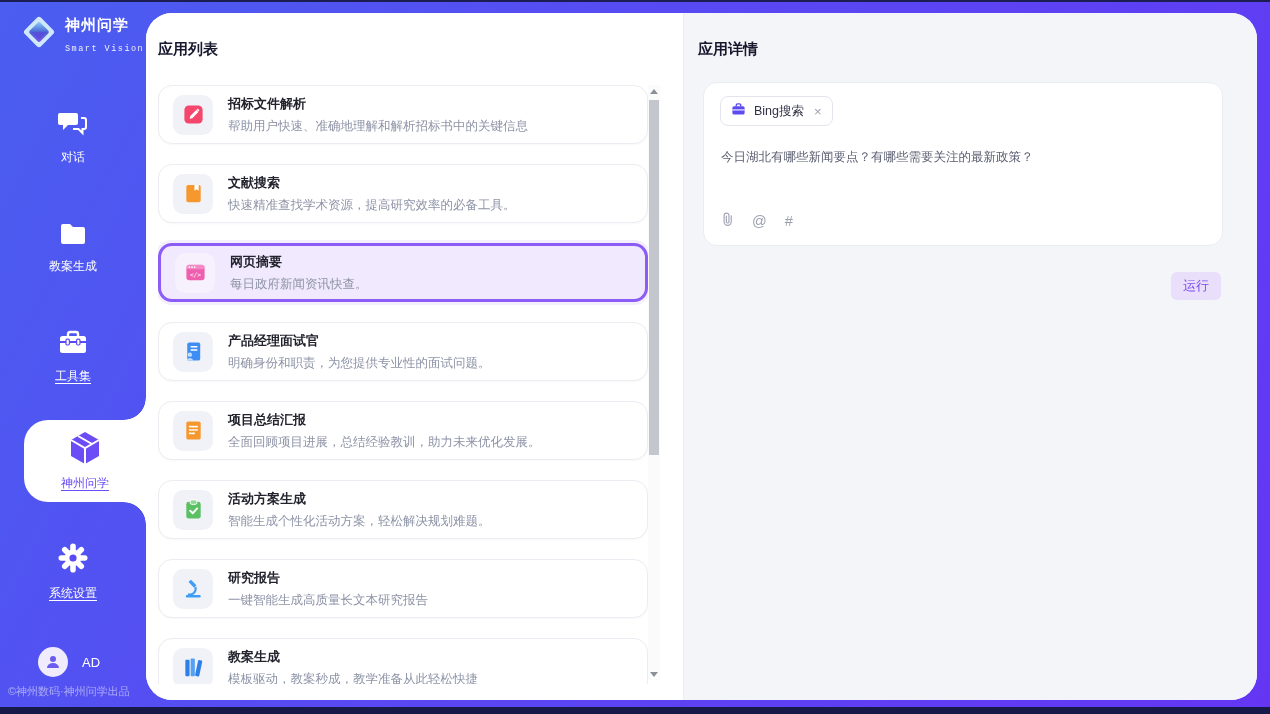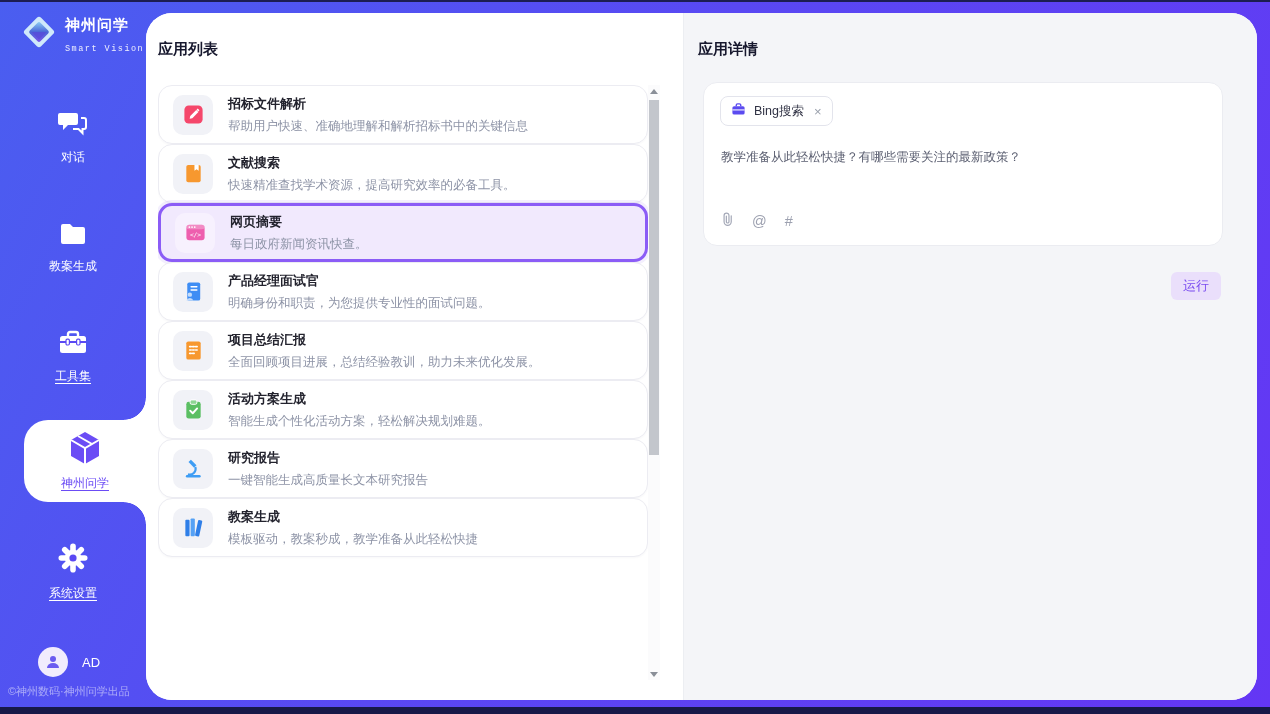--- a/index.html
+++ b/index.html
@@ -39,21 +39,21 @@
   .sidebar-footer { position:absolute; left:8px; top:684px; font-size:11px; color:rgba(255,255,255,.5); white-space:nowrap; }
 
   
   .main-container { position:absolute; left:146px; top:13px; right:13px; bottom:14px;
                     background:#fff; border-radius:26px; overflow:hidden; display:flex; }
 
   
   .list-panel { position:relative; width:537px; flex:none; background:#fff; }
   .panel-title { position:absolute; left:12px; top:27px; font-size:15px; font-weight:bold; color:#17182e; }
   .cards { position:absolute; left:12px; top:72px; width:490px; height:599px; overflow:hidden; }
-  .app-card { height:59px; background:#fff; border:1px solid #ececf2;
+  .app-card { height:59px; margin-bottom:20px; background:#fff; border:1px solid #ececf2;
               border-radius:14px; display:flex; align-items:center; padding:0 14px; gap:15px;
               cursor:pointer; box-shadow:0 1px 2px rgba(20,20,60,.03); }
   .app-card.selected { background:#f1e9fd; border:3px solid #8b5cf6;
               box-shadow:0 0 0 3px rgba(140,96,240,.10); }
   .app-icon { width:40px; height:40px; border-radius:10px; background:#f1f2f7; flex:none;
               display:flex; align-items:center; justify-content:center; }
   .selected .app-icon { background:#f7f1fe; }
   .app-texts { display:flex; flex-direction:column; gap:5px; min-width:0; }
   .app-title { font-size:13px; font-weight:bold; color:#23232e; }
   .app-desc { font-size:12.5px; color:#8d93a6; white-space:nowrap; }
@@ -326,21 +326,21 @@
             <svg width="15" height="15" viewBox="0 0 16 16">
               <path d="M5.6 4.4 v-1 a1.4 1.4 0 0 1 1.4-1.4 h2 a1.4 1.4 0 0 1 1.4 1.4 v1" fill="none" stroke="#5b4bf0" stroke-width="1.5"></path>
               <rect x="1.5" y="4.4" width="13" height="9" rx="1.8" fill="#5b4bf0"></rect>
               <rect x="1.5" y="7.8" width="13" height="1.3" fill="#fff" opacity=".85"></rect>
             </svg>
           </span>
           <span class="tool-tag-label">Bing搜索</span>
           <span class="tag-close">×</span>
         </div>
 
-        <div class="prompt-text">教学准备从此轻松快捷？有哪些需要关注的最新政策？</div>
+        <div class="prompt-text">今日湖北有哪些新闻要点？有哪些需要关注的最新政策？</div>
 
         <div class="attach-row">
           <span>
             <svg width="13" height="17" viewBox="0 0 16 19">
               <path d="M12.6 5 v7.4 a4.4 4.4 0 0 1 -8.8 0 V4.6 a3 3 0 0 1 6 0 v7.6 a1.6 1.6 0 0 1 -3.2 0 V5.4" fill="none" stroke="#a5a9b8" stroke-width="1.5" stroke-linecap="round"></path>
             </svg>
           </span>
           <span class="attach-glyph">@</span>
           <span class="attach-glyph">#</span>
         </div>

